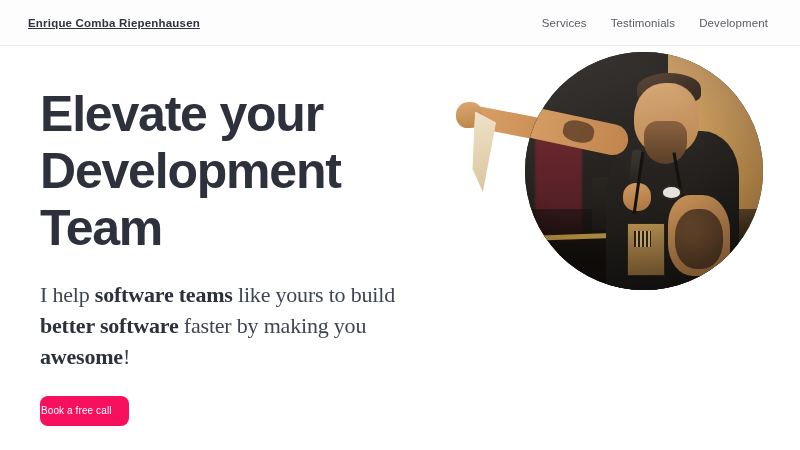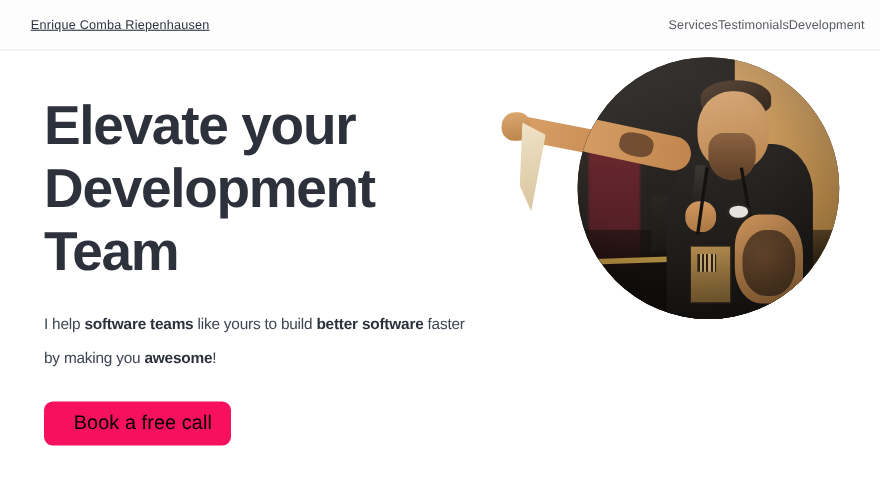--- a/index.html
+++ b/index.html
@@ -14,58 +14,59 @@
   
   .site-header{
     position:absolute; top:0; left:0;
     width:800px; height:46px;
     background:#fdfdfd;
     border-bottom:1px solid #ececef;
     display:flex; align-items:center;
   }
   .brand{
     position:absolute; left:28px;
-    font-size:11.5px; font-weight:normal;
+    font-size:11.5px; font-weight:bold;
     color:#2f3340; letter-spacing:0.2px;
     white-space:nowrap;
   }
   .main-nav{
-    position:absolute; right:14px;
-    display:flex; align-items:center; 
+    position:absolute; right:32px;
+    display:flex; align-items:center; gap:24px;
   }
   .nav-link{
     font-size:11.5px; color:#585c63;
     text-decoration:none; white-space:nowrap;
     letter-spacing:0.1px;
   }
 
   
   .hero{ position:absolute; top:46px; left:0; width:800px; height:404px; }
 
   .hero-copy{ position:absolute; left:40px; top:40px; width:430px; }
 
   .hero-title{
     font-size:50px; font-weight:bold; line-height:57px;
     color:#2c313c; letter-spacing:-1.2px;
     width:340px;
   }
 
   .hero-sub{
     margin-top:22px;
-    font-size:14px; line-height:31px;
+    font-size:22px; line-height:31px;
     color:#3e4553; letter-spacing:-0.2px;
     width:400px;
+    font-family:Liberation Serif, serif;
   }
   .hero-sub b{ font-weight:bold; color:#2c313c; }
 
   .cta-button{
     display:inline-block; margin-top:24px;
-    background:#f6105d; color:#000000;
-    font-size:18px; font-weight:normal;
-    padding:9px 17px 10px 27px;
+    background:#f6105d; color:#ffffff;
+    font-size:10px; font-weight:normal;
+    padding:9px 17px 10px 1px;
     border:none; border-radius:8px;
     cursor:pointer; letter-spacing:0.1px;
     font-family:"Liberation Sans", sans-serif;
   }
 
   
   .portrait-wrap{
     position:absolute; left:450px; top:-6px;
     width:320px; height:310px;
   }

